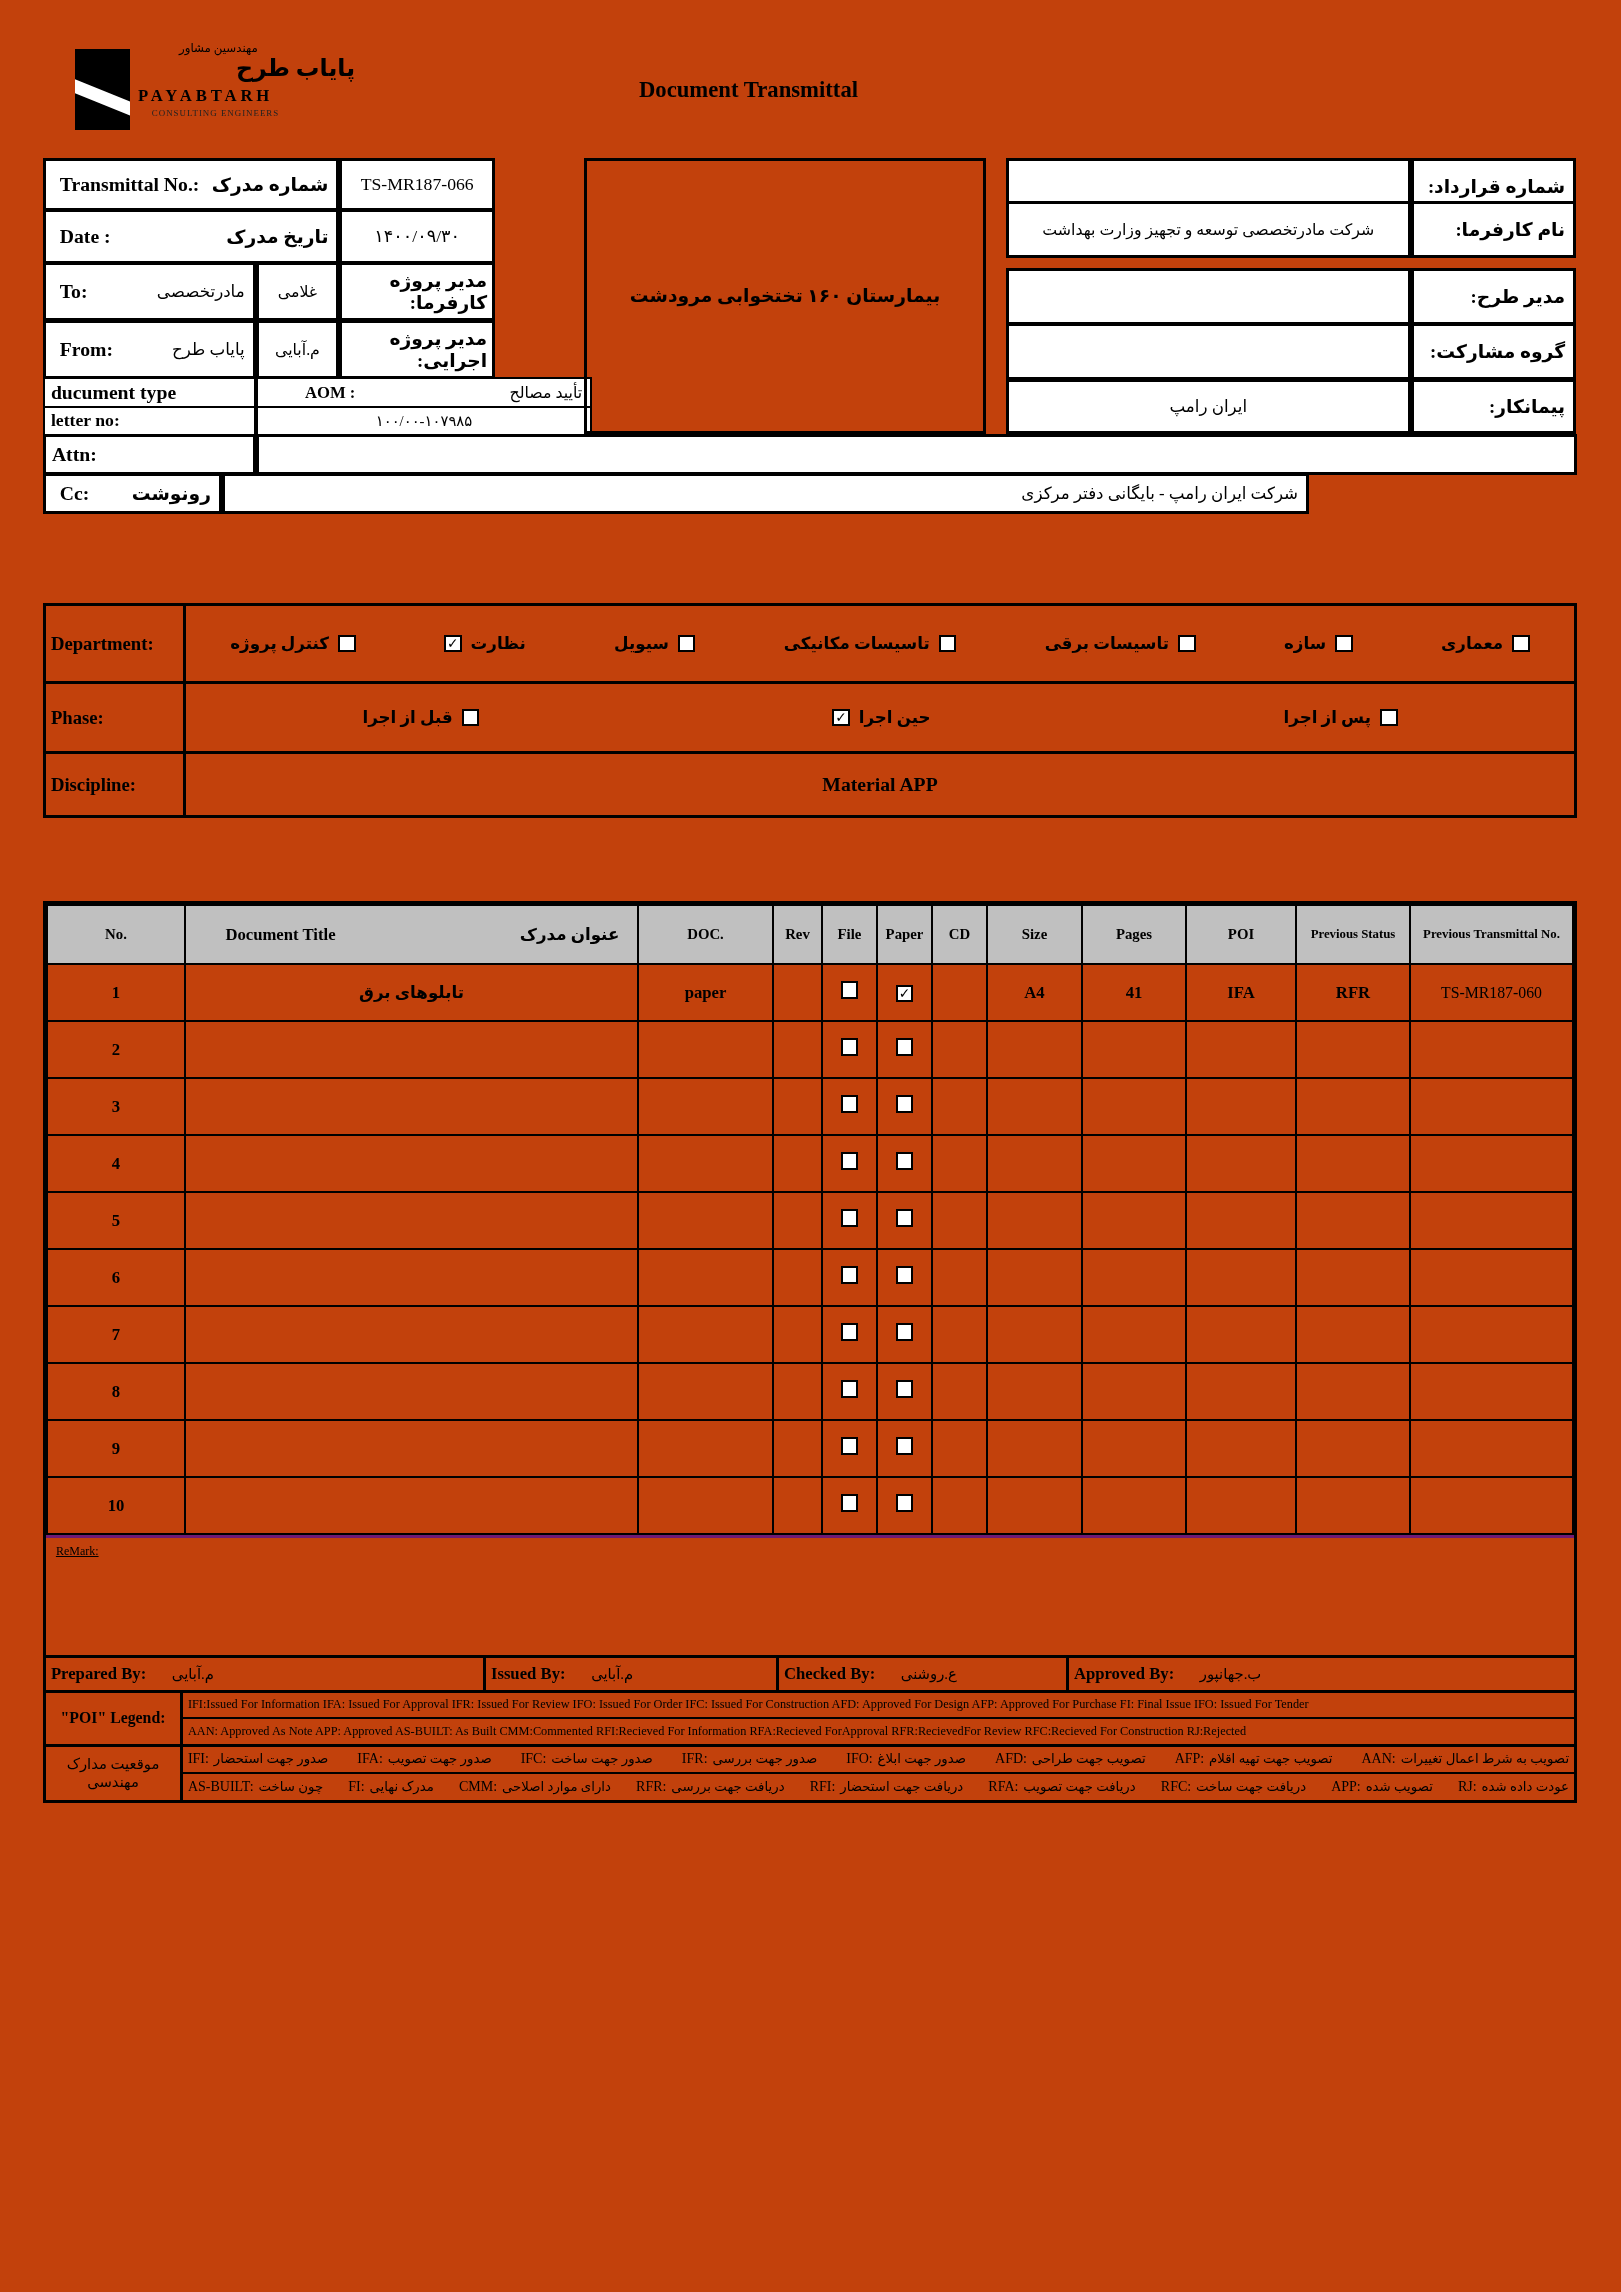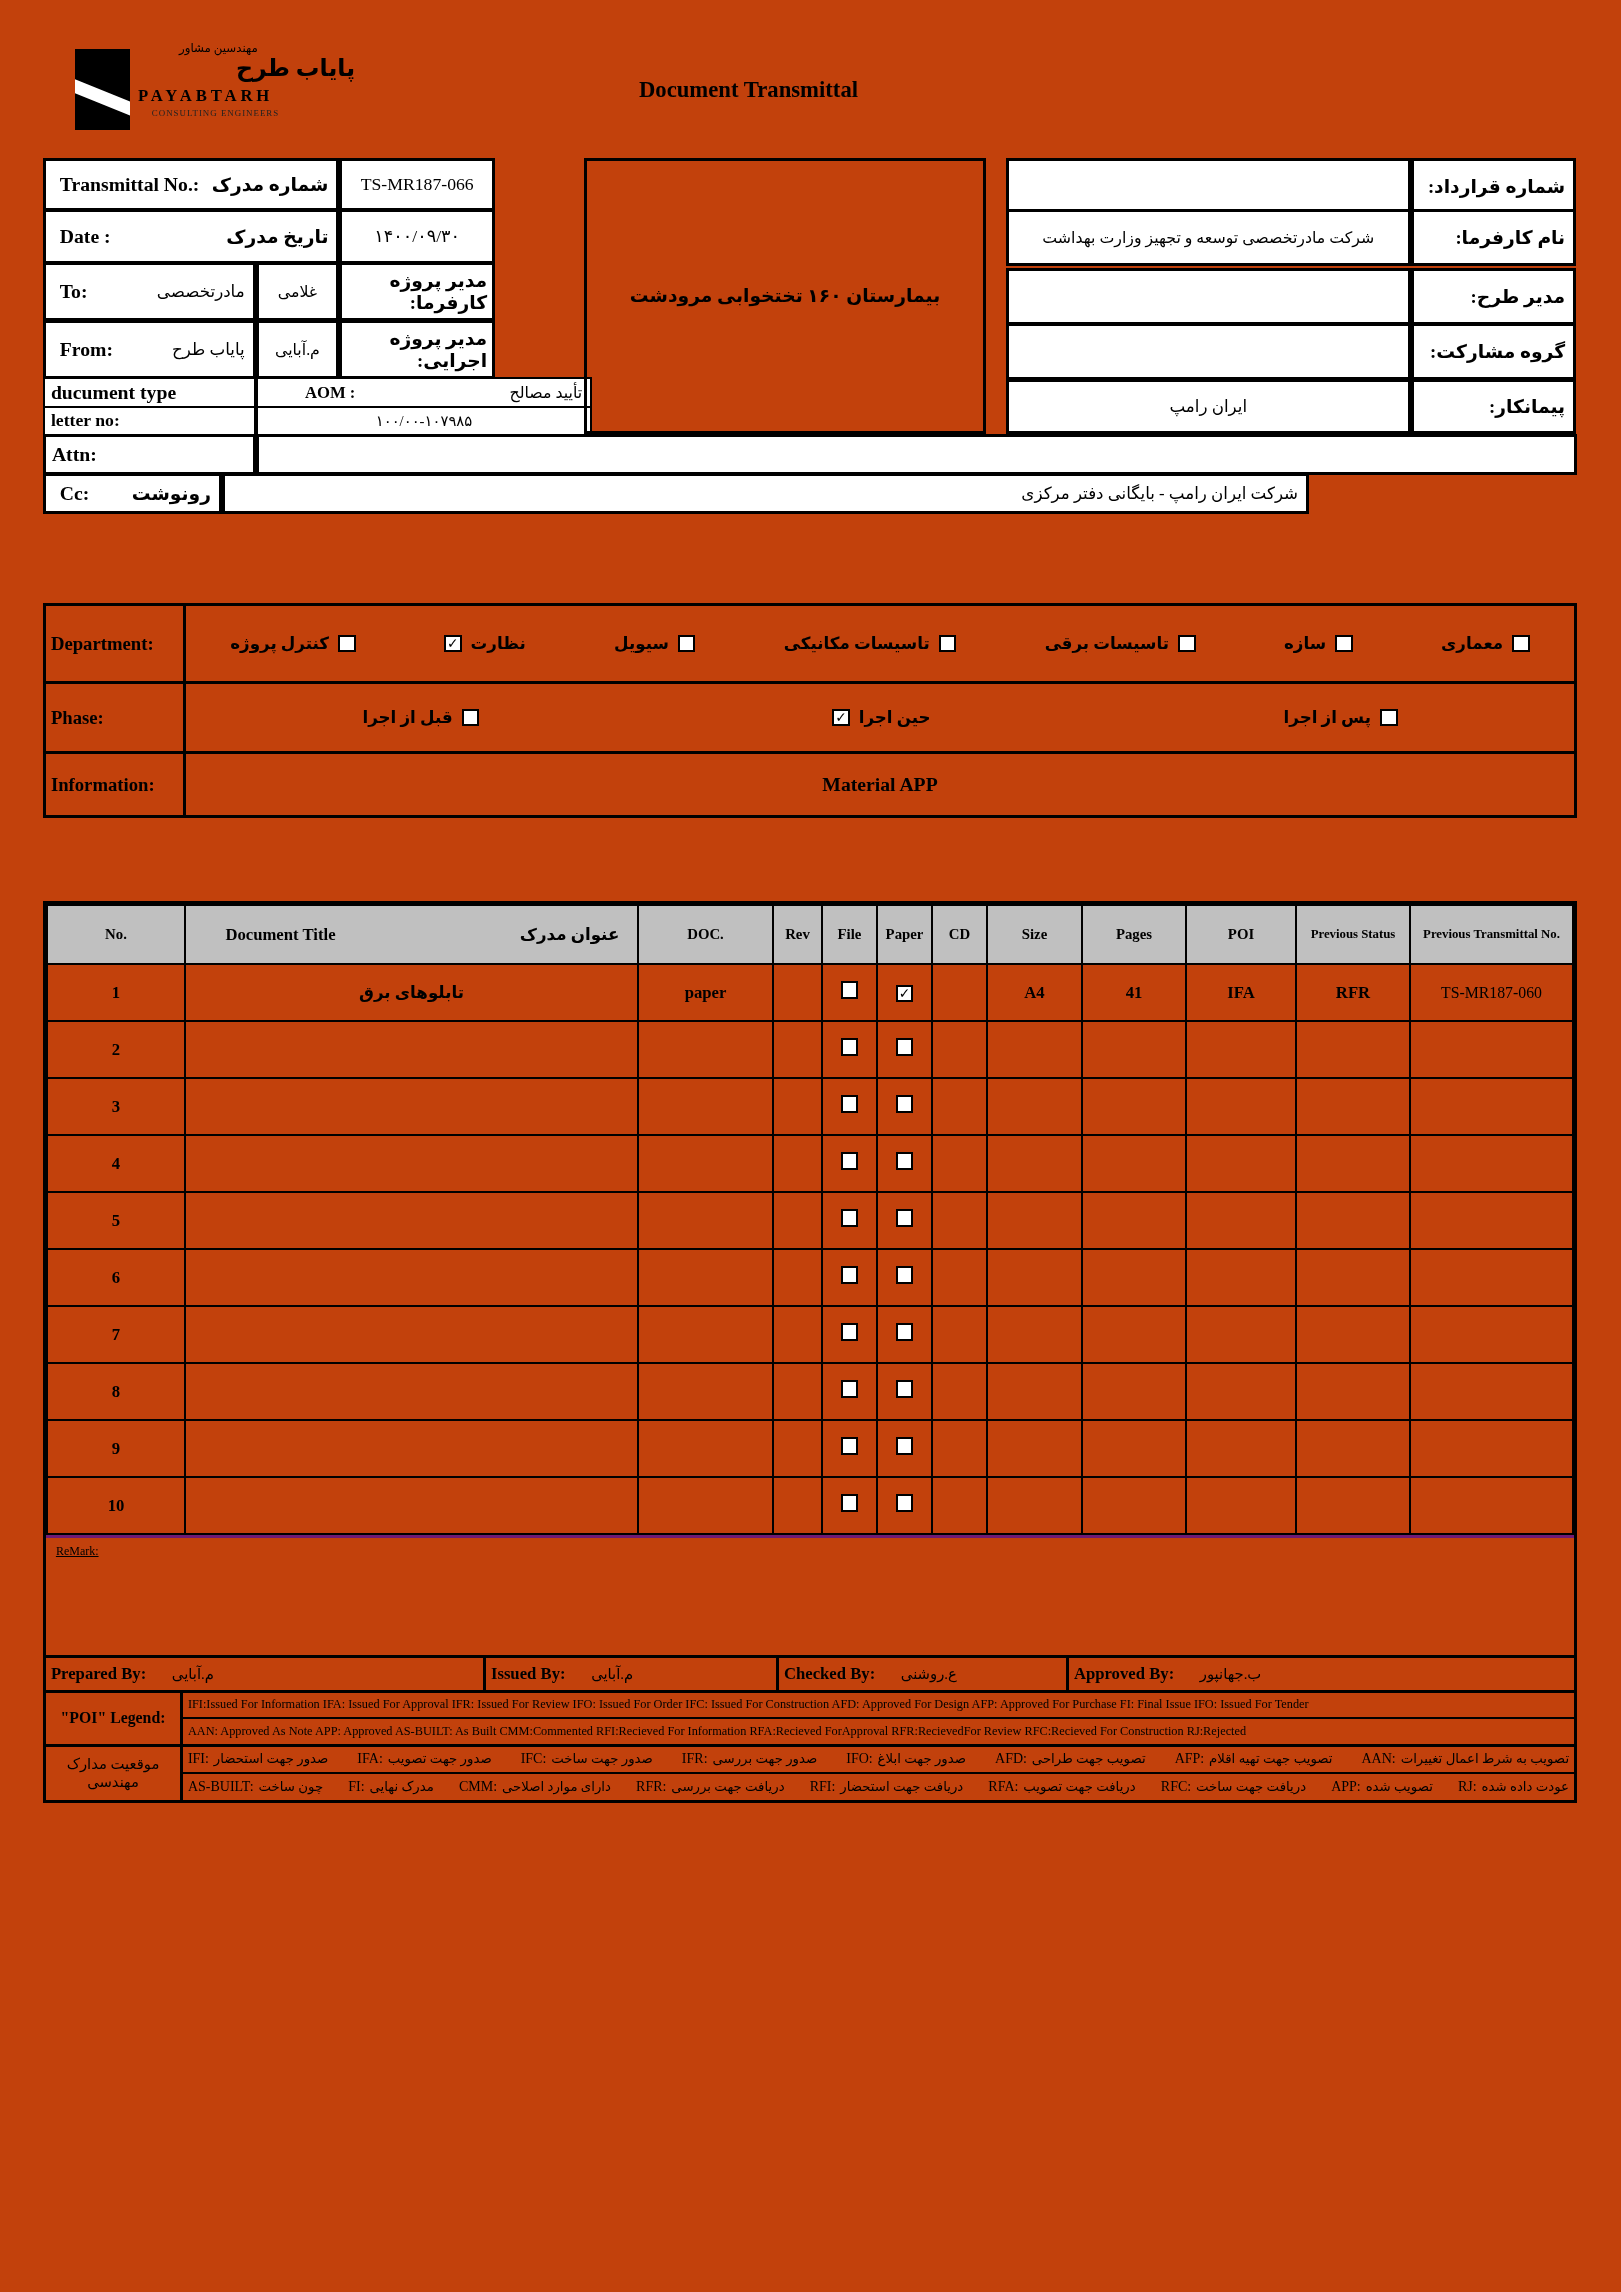--- a/index.html
+++ b/index.html
@@ -165,21 +165,21 @@
       <div class="cell b3 fa" style="width:1321px;justify-content:flex-start;padding-right:7.9px;font-size:16.7px;">شرکت ایران رامپ - بایگانی دفتر مرکزی</div>
     </div>
 
     <div class="mid-box">بیمارستان ۱۶۰ تختخوابی مرودشت</div>
 
     <div class="rt">
       <div class="irow" style="top:0;height:57px;">
         <div class="cell b3 rt-val"></div>
         <div class="cell b3 rt-lab">شماره قرارداد:</div>
       </div>
-      <div class="irow" style="top:51px;height:57px;">
+      <div class="irow" style="top:43px;height:57px;">
         <div class="cell b3 rt-val" style="font-size:15.8px;">شرکت مادرتخصصی توسعه و تجهیز وزارت بهداشت</div>
         <div class="cell b3 rt-lab">نام کارفرما:</div>
       </div>
       <div class="irow" style="top:110px;height:57px;">
         <div class="cell b3 rt-val"></div>
         <div class="cell b3 rt-lab">مدیر طرح:</div>
       </div>
       <div class="irow" style="top:165px;height:57px;">
         <div class="cell b3 rt-val"></div>
         <div class="cell b3 rt-lab">گروه مشارکت:</div>
@@ -236,21 +236,21 @@
           <span class="cb checked">✓</span>
           <span class="fa">حین اجرا</span>
         </div>
         <div class="chk-item">
           <span class="fa">پس از اجرا</span>
           <span class="cb"></span>
         </div>
       </div>
     </div>
     <div class="dpd-row h62">
-      <div class="dpd-lab">Information:</div>
+      <div class="dpd-lab">Discipline:</div>
       <div class="discipline-val">Material APP</div>
     </div>
   </div>
 
   <div class="docs-block">
     <table class="docs">
       <colgroup>
         <col style="width:138px">
           <col style="width:453px">
           <col style="width:135px">

